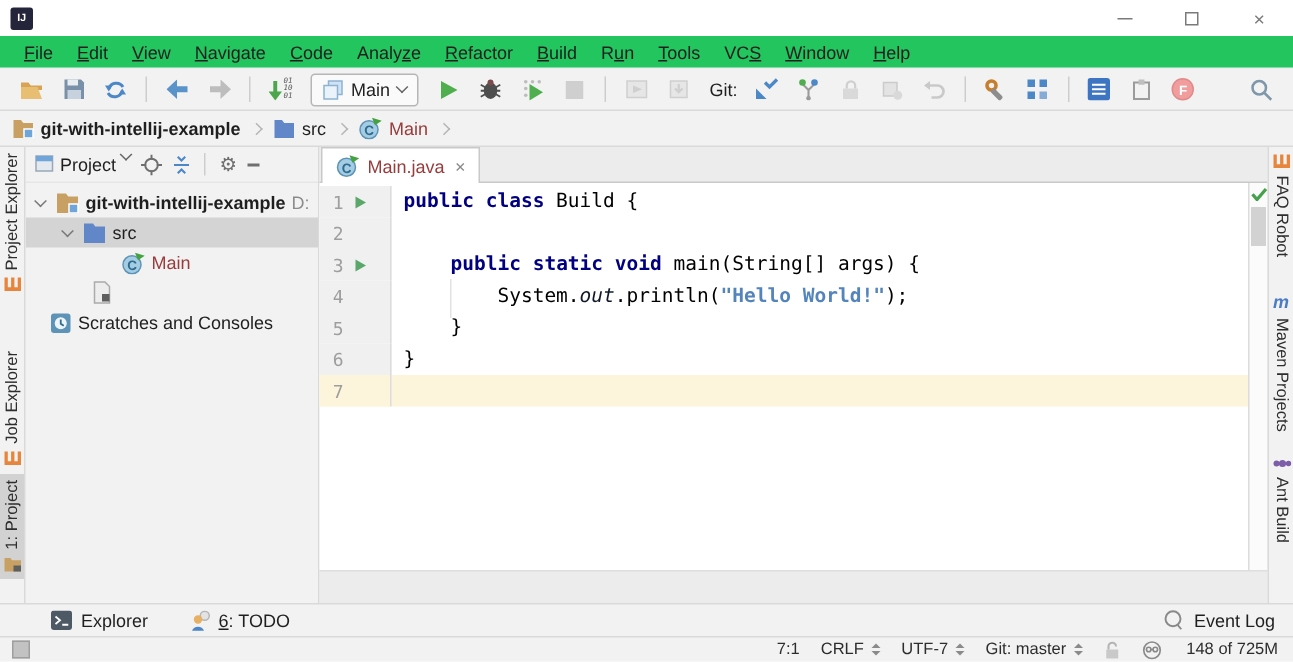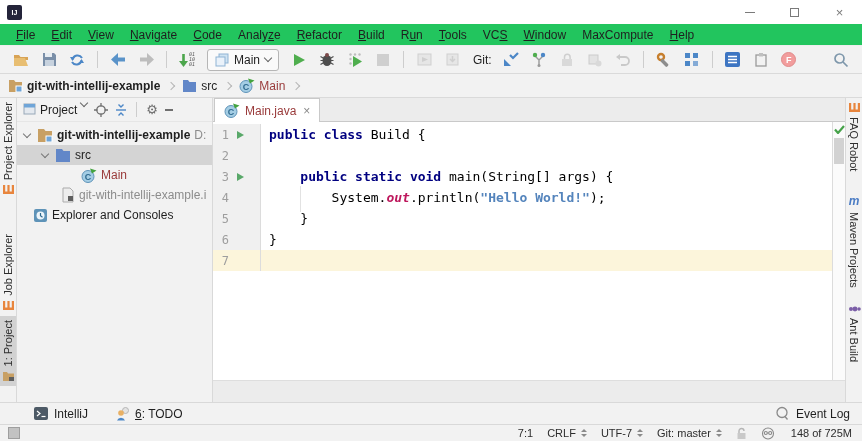--- a/index.html
+++ b/index.html
@@ -67,21 +67,21 @@
 .editor-body{flex:1;background:#fff;position:relative;font-family:"DejaVu Sans Mono",monospace;font-size:13px;overflow:hidden}
 .lines{padding-top:2px}
 .eline{display:flex;height:21px;align-items:center}
 .gut{width:48px;align-self:stretch;display:flex;align-items:center;background:#f0f0f0;border-right:1px solid #dcdcdc;flex:none}
 .gnum{width:16px;text-align:right;color:#9e9e9e;font-size:12px}
 .grun{width:22px;display:flex;justify-content:center}
 .runarrow{width:0;height:0;border-left:7px solid #59A869;border-top:4.5px solid transparent;border-bottom:4.5px solid transparent}
 .codeline{white-space:pre;padding-left:8px;color:#000}
 .kw{color:#000080;font-weight:bold}
 .st{color:#5484BC;font-weight:bold}
-.fd{color:#be185d;font-weight:bold;font-style:italic}
+.fd{color:#0f172a;font-weight:normal;font-style:italic}
 .caret-line,.caret-line .gut{background:#FCF5DB}
 .indent-guide{position:absolute;left:87px;top:64px;width:1px;height:26px;background:#e2e2e2}
 .estripe{position:absolute;top:0;right:0;bottom:0;width:13px;background:#fbfbfb;border-left:1px solid #dcdcdc}
 .okcheck{margin:3px auto 0}
 .vthumb{position:absolute;top:16px;left:1px;width:10px;height:26px;background:#d2d2d2}
 .hstrip{height:22px;background:#ececec;border-top:1px solid #dedede}
 
 .twbar{height:22px;background:#f2f2f2;border-top:1px solid #d9d9d9;display:flex;align-items:center;gap:26px;padding:0 12px;font-size:12px}
 .twitem{display:flex;align-items:center;gap:6px}
 .twbar .spacer{margin-left:auto}
@@ -119,21 +119,20 @@
     <span class="mi"><u>V</u>iew</span>
     <span class="mi"><u>N</u>avigate</span>
     <span class="mi"><u>C</u>ode</span>
     <span class="mi">Analy<u>z</u>e</span>
     <span class="mi"><u>R</u>efactor</span>
     <span class="mi"><u>B</u>uild</span>
     <span class="mi">R<u>u</u>n</span>
     <span class="mi"><u>T</u>ools</span>
     <span class="mi">VC<u>S</u></span>
     <span class="mi"><u>W</u>indow</span>
-    <span class="mi">MaxCompute</span>
     <span class="mi"><u>H</u>elp</span>
   </div>
 
 <div class="toolbar">
   <div class="tbtn">
       <svg width="16" height="14">
         <path d="M1 2h5l1.5 2H15v3H1z" fill="#D8A355"></path>
         <path d="M1 5h11l3 8H1z" fill="#E8BE72"></path>
       </svg>
     </div>
@@ -407,29 +406,28 @@
             <text x="7" y="12" text-anchor="middle" font-size="9" font-weight="bold" fill="#2F6A8F" font-family="Liberation Sans">C</text>
             <polygon points="9,0.5 15.5,2.5 11,5.5" fill="#44A33F"></polygon>
           </svg>
         <span class="cls-col">Main</span>
       </div>
       <div class="trow" style="padding-left:44px">
         <svg width="14" height="16">
             <path d="M2 1h7l3 3v11H2z" fill="#EDEDED" stroke="#ababab"></path>
             <rect x="7" y="9" width="5" height="5" fill="#5E5E5E"></rect>
           </svg>
-        <span class="dim">git-with-intellij-example.i</span>
       </div>
       <div class="trow" style="padding-left:16px">
         <svg width="15" height="15">
             <rect x="1" y="1" width="13" height="13" rx="2" fill="#5E93B8"></rect>
             <circle cx="7.5" cy="7.5" r="4" fill="#EDF5FA"></circle>
             <path d="M7.5 5v2.8l2 1.4" stroke="#2F6A8F" fill="none" stroke-width="1.2"></path>
           </svg>
-        <span>Explorer and Consoles</span>
+        <span>Scratches and Consoles</span>
       </div>
     </div>
   </div>
 
   <div class="editor-col">
     <div class="tabbar">
       <div class="tab">
         <svg width="16" height="15">
             <circle cx="7" cy="8.5" r="6" fill="#A4CDE4" stroke="#5E93B8"></circle>
             <text x="7" y="12" text-anchor="middle" font-size="9" font-weight="bold" fill="#2F6A8F" font-family="Liberation Sans">C</text>
@@ -528,21 +526,21 @@
   </div>
 </div>
 
 <div class="twbar">
   <div class="twitem" style="margin-left:22px">
     <svg width="14" height="13">
         <rect width="14" height="13" rx="2" fill="#4D5A66"></rect>
         <path d="M3 4l3 2.5L3 9" stroke="#fff" fill="none" stroke-width="1.2"></path>
         <path d="M7.5 9.5h4" stroke="#fff" stroke-width="1.2"></path>
       </svg>
-    <span>IntelliJ</span>
+    <span>Explorer</span>
   </div>
   <div class="twitem">
     <svg width="15" height="14">
         <circle cx="11.5" cy="3.5" r="3" fill="#E3E3E3" stroke="#b5b5b5"></circle>
         <circle cx="7" cy="6" r="2.8" fill="#E8B064"></circle>
         <path d="M3 13.5a4.3 4.3 0 0 1 8 0z" fill="#4C87C7"></path>
       </svg>
     <span><u>6</u><span>: TODO</span></span>
   </div>
   <div class="spacer"></div>

